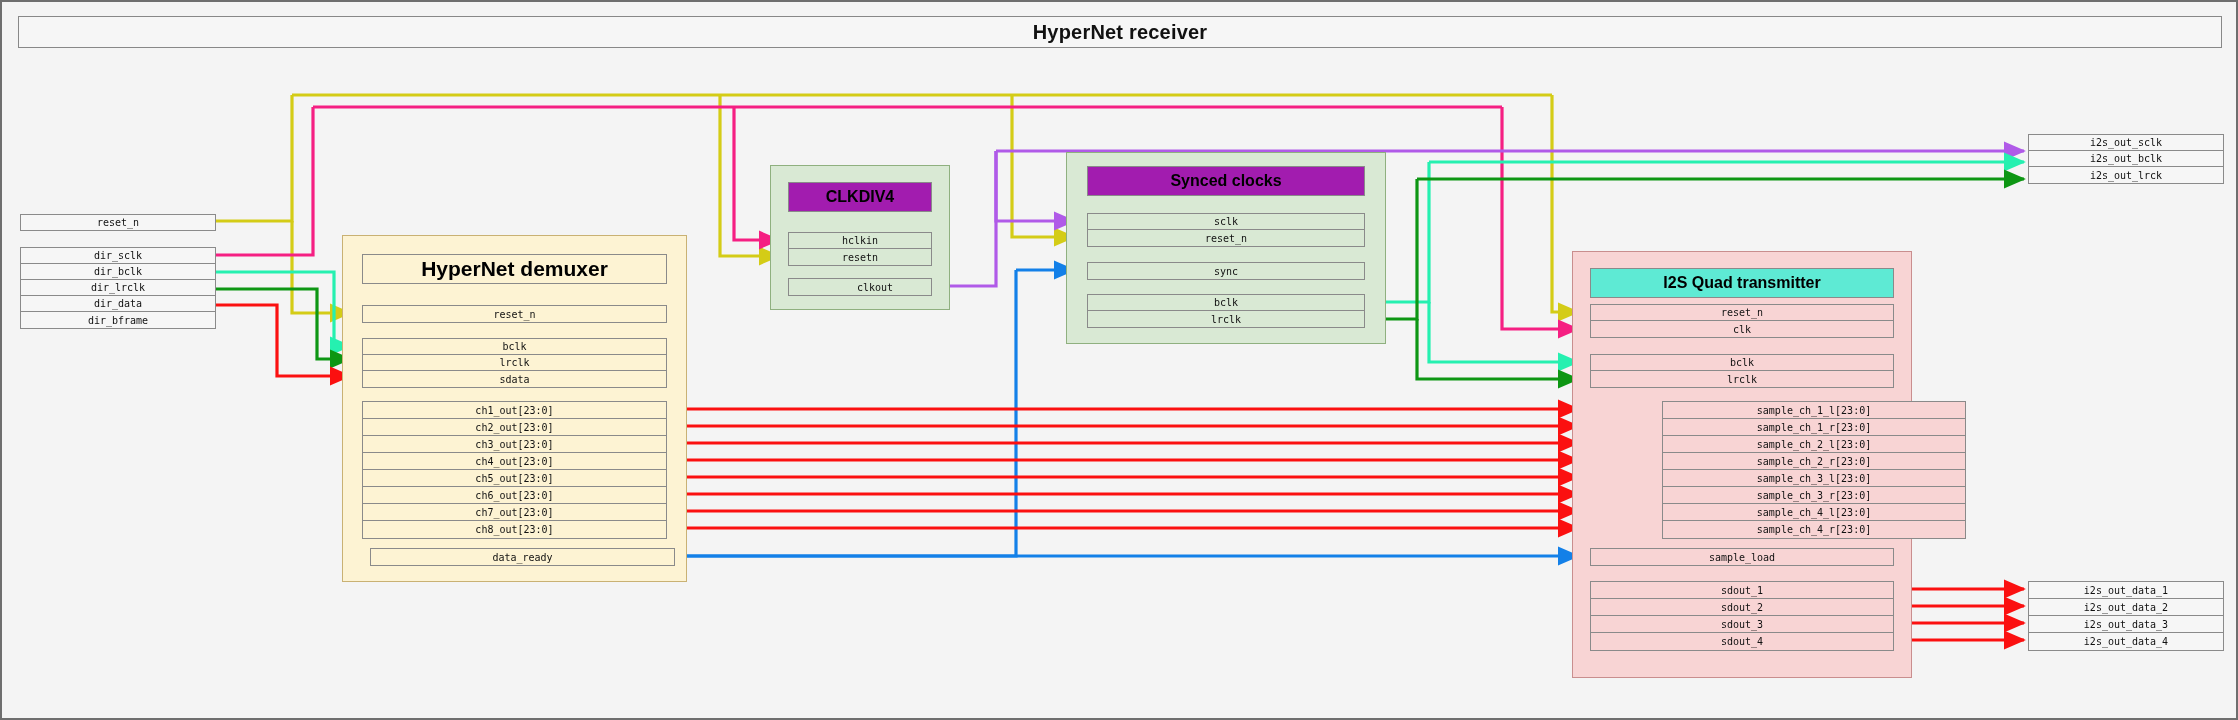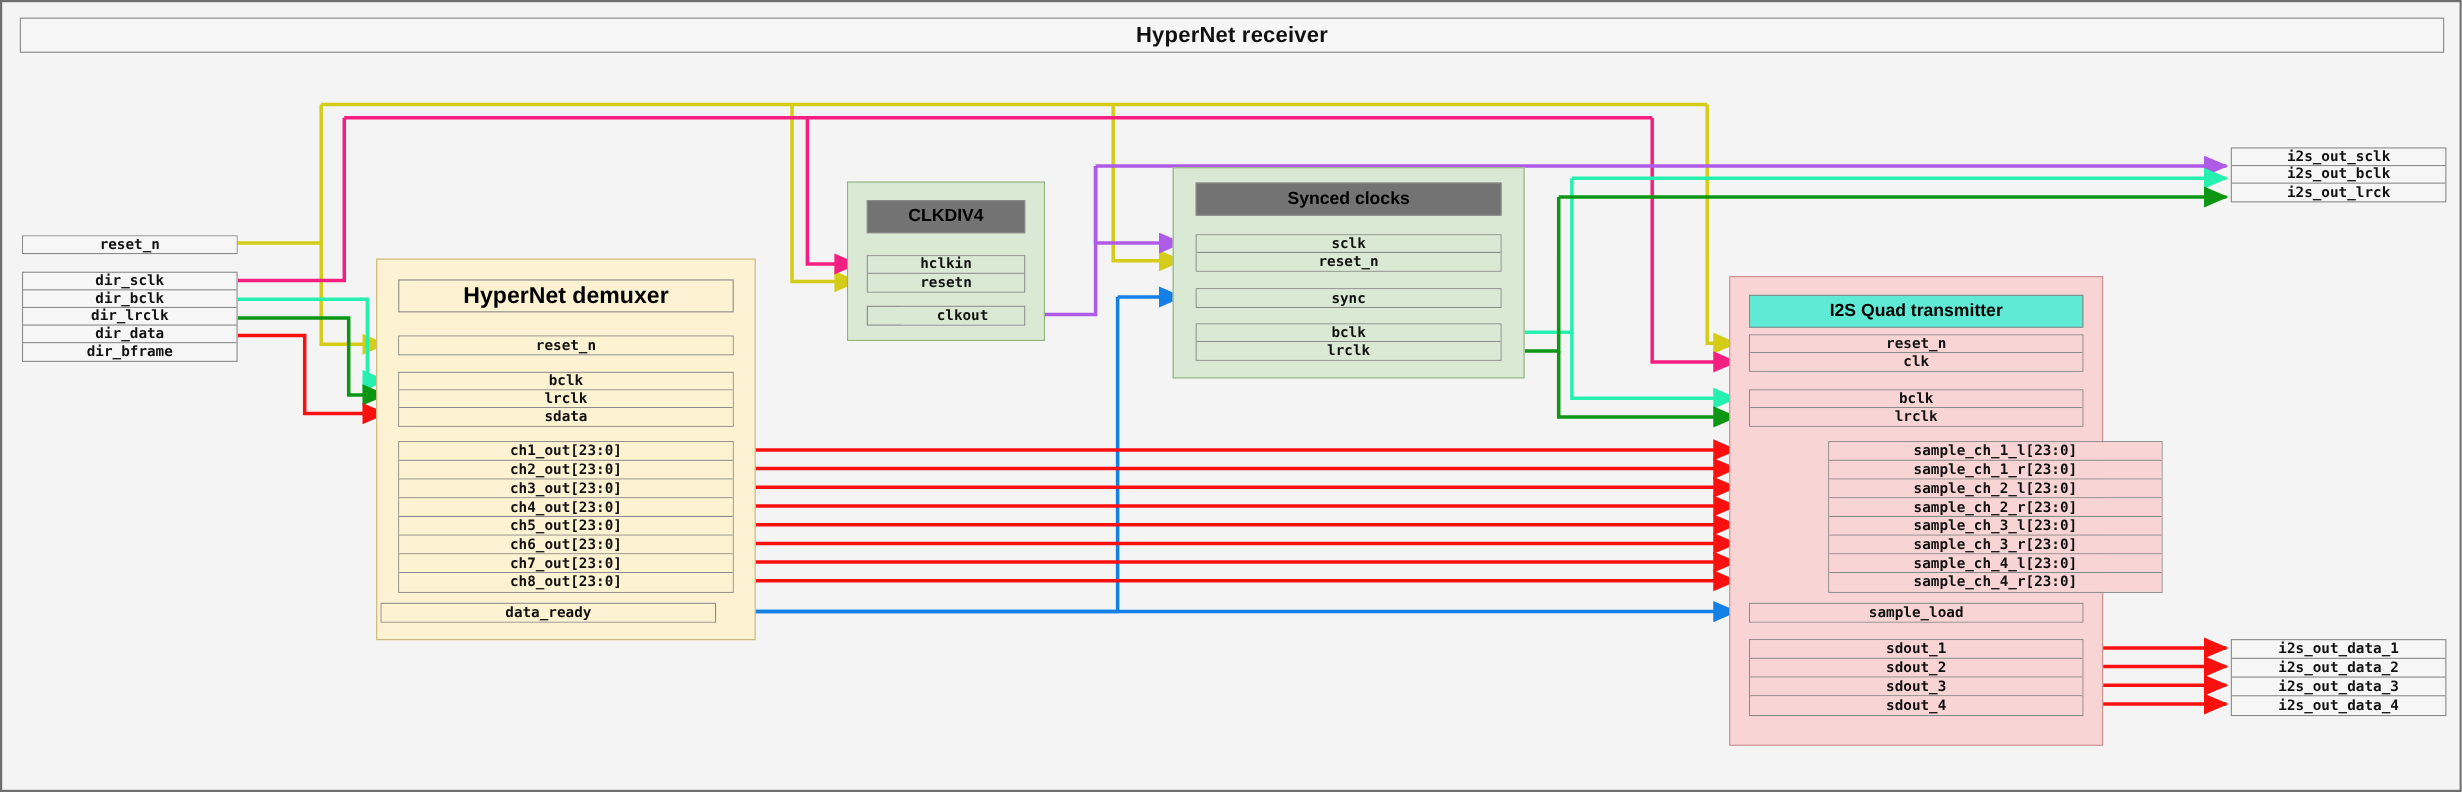--- a/index.html
+++ b/index.html
@@ -9,26 +9,26 @@
     border:1px solid #888;box-sizing:border-box;display:flex;align-items:center;justify-content:center;}
   .title-bar span{font-size:20px;font-weight:bold;color:#111;letter-spacing:.2px;}
   svg.wires{position:absolute;left:0;top:0;width:2238px;height:720px;pointer-events:none;}
   .blk{position:absolute;box-sizing:border-box;}
   .blk-demux{background:#fdf3d3;border:1.5px solid #c9b173;}
   .blk-green{background:#d9e9d4;border:1.5px solid #8fb07f;}
   .blk-pink{background:#f8d4d4;border:1.5px solid #c98e8e;}
   .blk-title{position:absolute;box-sizing:border-box;border:1.5px solid #8a8a8a;
      display:flex;align-items:center;justify-content:center;font-weight:bold;color:#000;}
   .blk-title.d{background:#fdf3d3;}
-  .blk-title.g{background:#737373;}
+  .blk-title.g{background:#a21caf;}
   .blk-title.p{background:#5eead4;}
   .portgrp{position:absolute;box-sizing:border-box;border:1px solid #8a8a8a;}
   .port{box-sizing:border-box;height:12px;display:flex;align-items:center;justify-content:center;
-     font-family:"DejaVu Sans Mono",monospace;font-size:13px;color:#111;letter-spacing:0px;
-     border-bottom:1px solid #8a8a8a;background:transparent;font-weight:bold;}
+     font-family:"DejaVu Sans Mono",monospace;font-size:10px;color:#111;letter-spacing:0px;
+     border-bottom:1px solid #8a8a8a;background:transparent;}
   .port:last-child{border-bottom:none;}
   .portgrp.d .port{background:#fdf3d3;}
   .portgrp.g .port{background:#d9e9d4;}
   .portgrp.p .port{background:#f8d4d4;}
   .portgrp.io .port{background:#f6f6f6;}
   .iogrp{position:absolute;box-sizing:border-box;border:1px solid #8a8a8a;background:#f6f6f6;}
 </style>
 </head>
 <body>
 
@@ -146,21 +146,21 @@
   <div class="portgrp d" style="left:360px;top:399px;width:305px;">
     <div class="port" style="height:17px;">ch1_out[23:0]</div>
     <div class="port" style="height:17px;">ch2_out[23:0]</div>
     <div class="port" style="height:17px;">ch3_out[23:0]</div>
     <div class="port" style="height:17px;">ch4_out[23:0]</div>
     <div class="port" style="height:17px;">ch5_out[23:0]</div>
     <div class="port" style="height:17px;">ch6_out[23:0]</div>
     <div class="port" style="height:17px;">ch7_out[23:0]</div>
     <div class="port" style="height:17px;">ch8_out[23:0]</div>
   </div>
-  <div class="portgrp d" style="left:344px;top:546px;width:305px;">
+  <div class="portgrp d" style="left:368px;top:546px;width:305px;">
     <div class="port" style="height:16px;">data_ready</div>
   </div>
 
   <div class="blk blk-green" style="left:768px;top:163px;width:180px;height:145px;">
   </div>
   <div class="blk-title g" style="left:786px;top:180px;width:144px;height:30px;">
     <span style="font-size:16px;">CLKDIV4</span>
   </div>
   <div class="portgrp g" style="left:786px;top:230px;width:144px;">
     <div class="port" style="height:16px;">hclkin</div>

